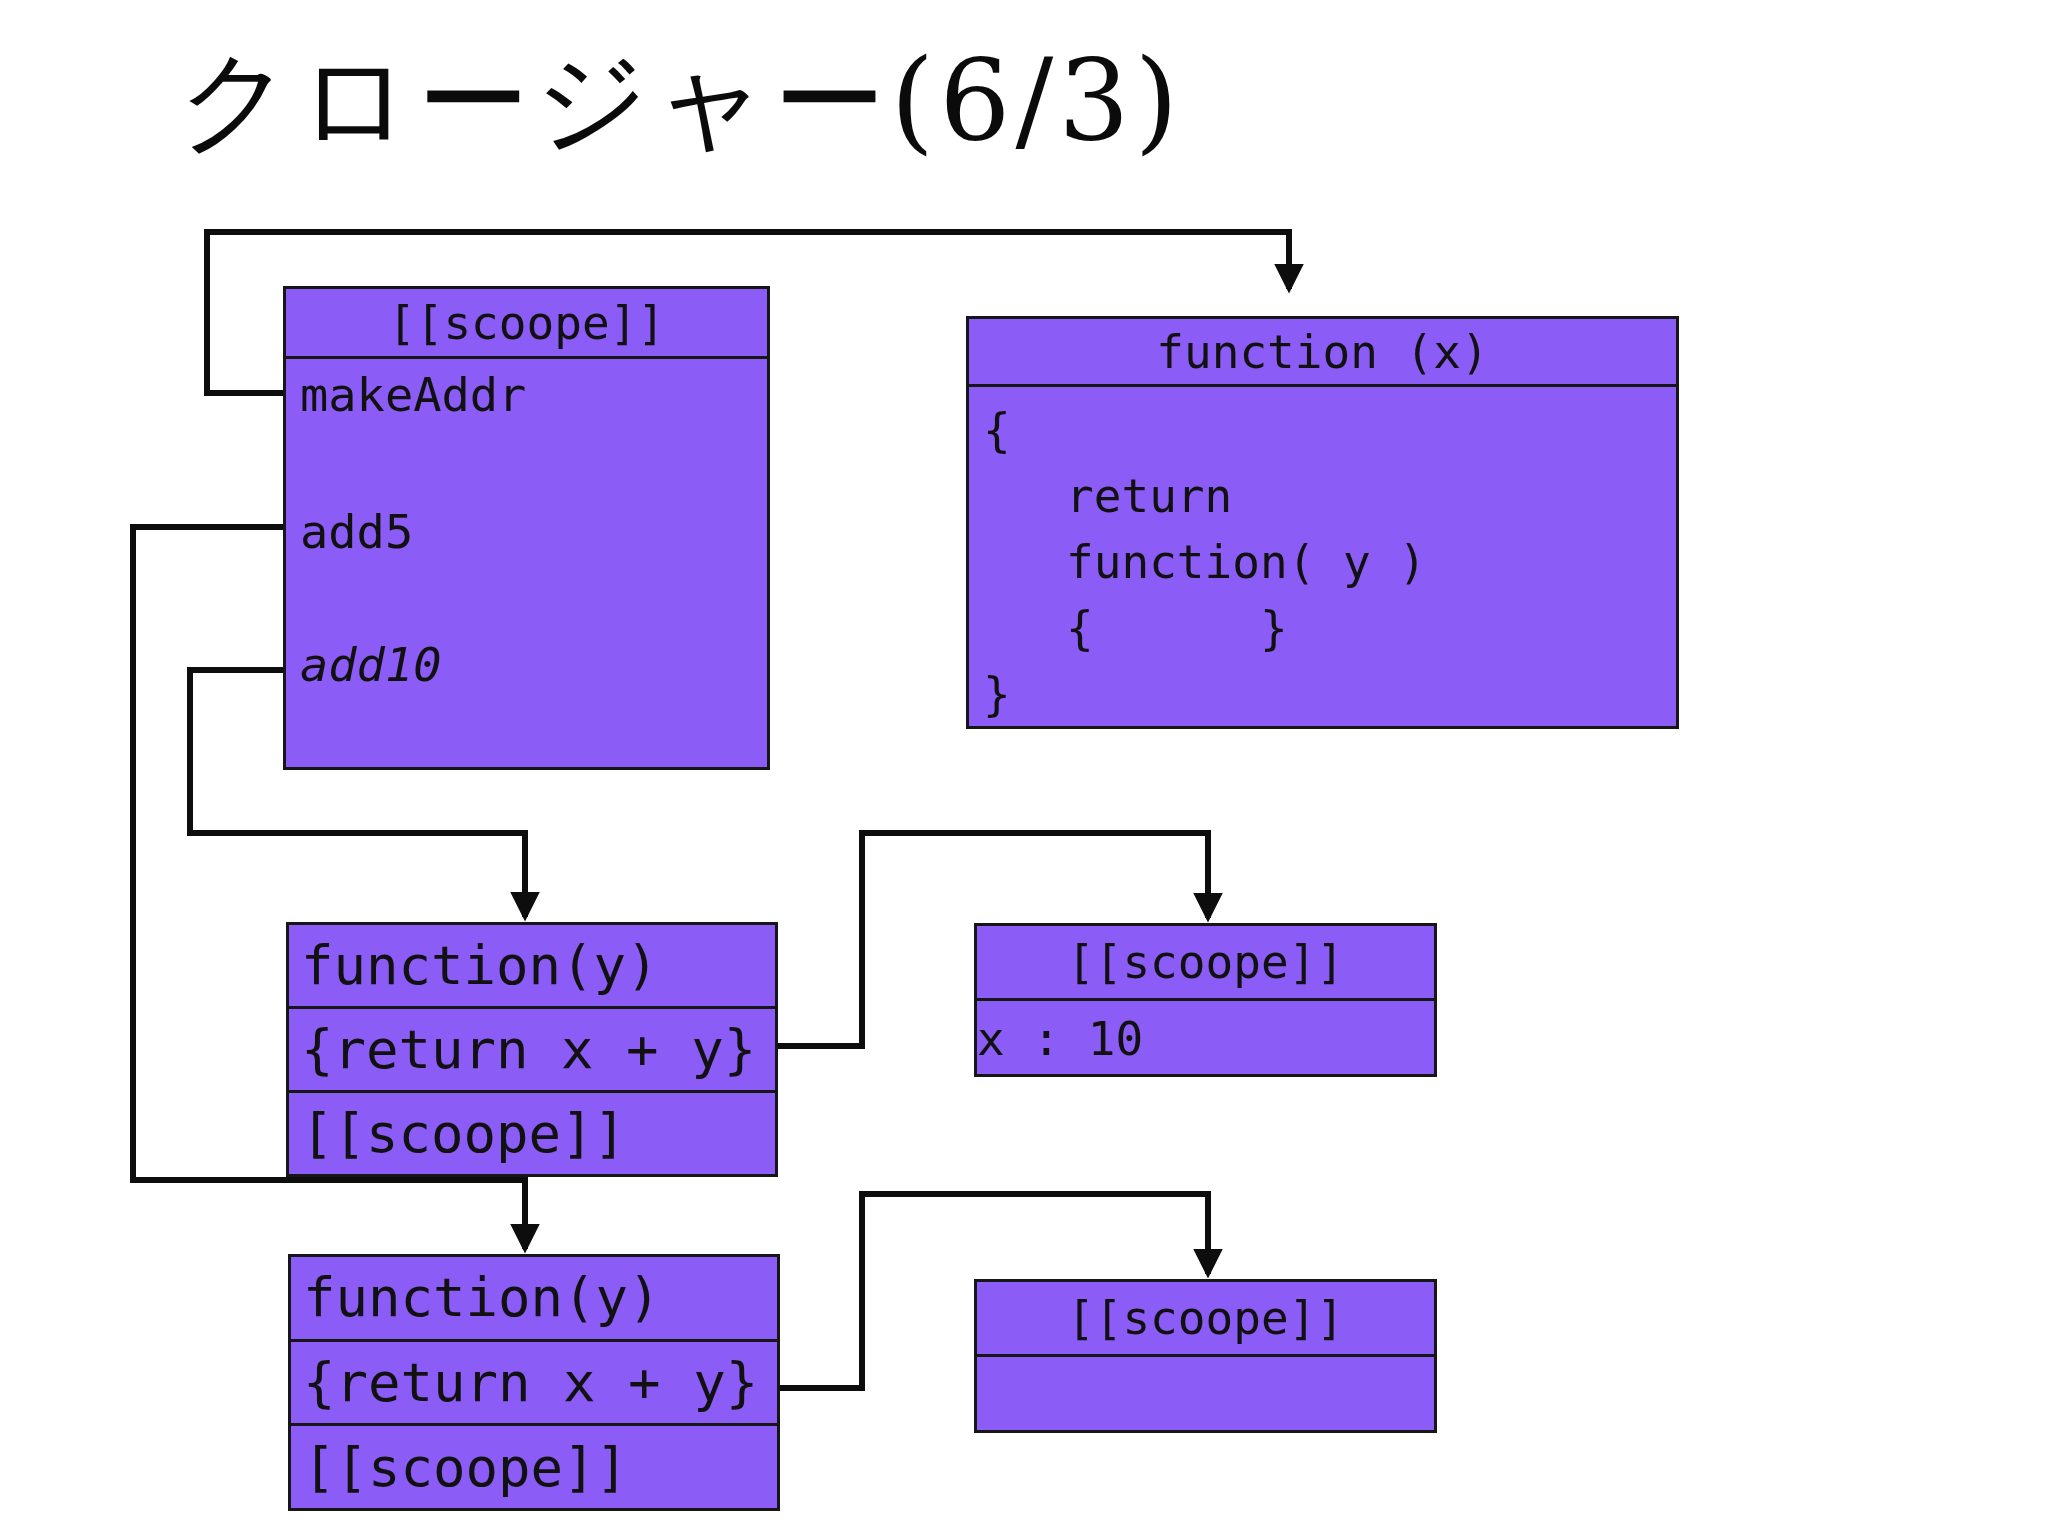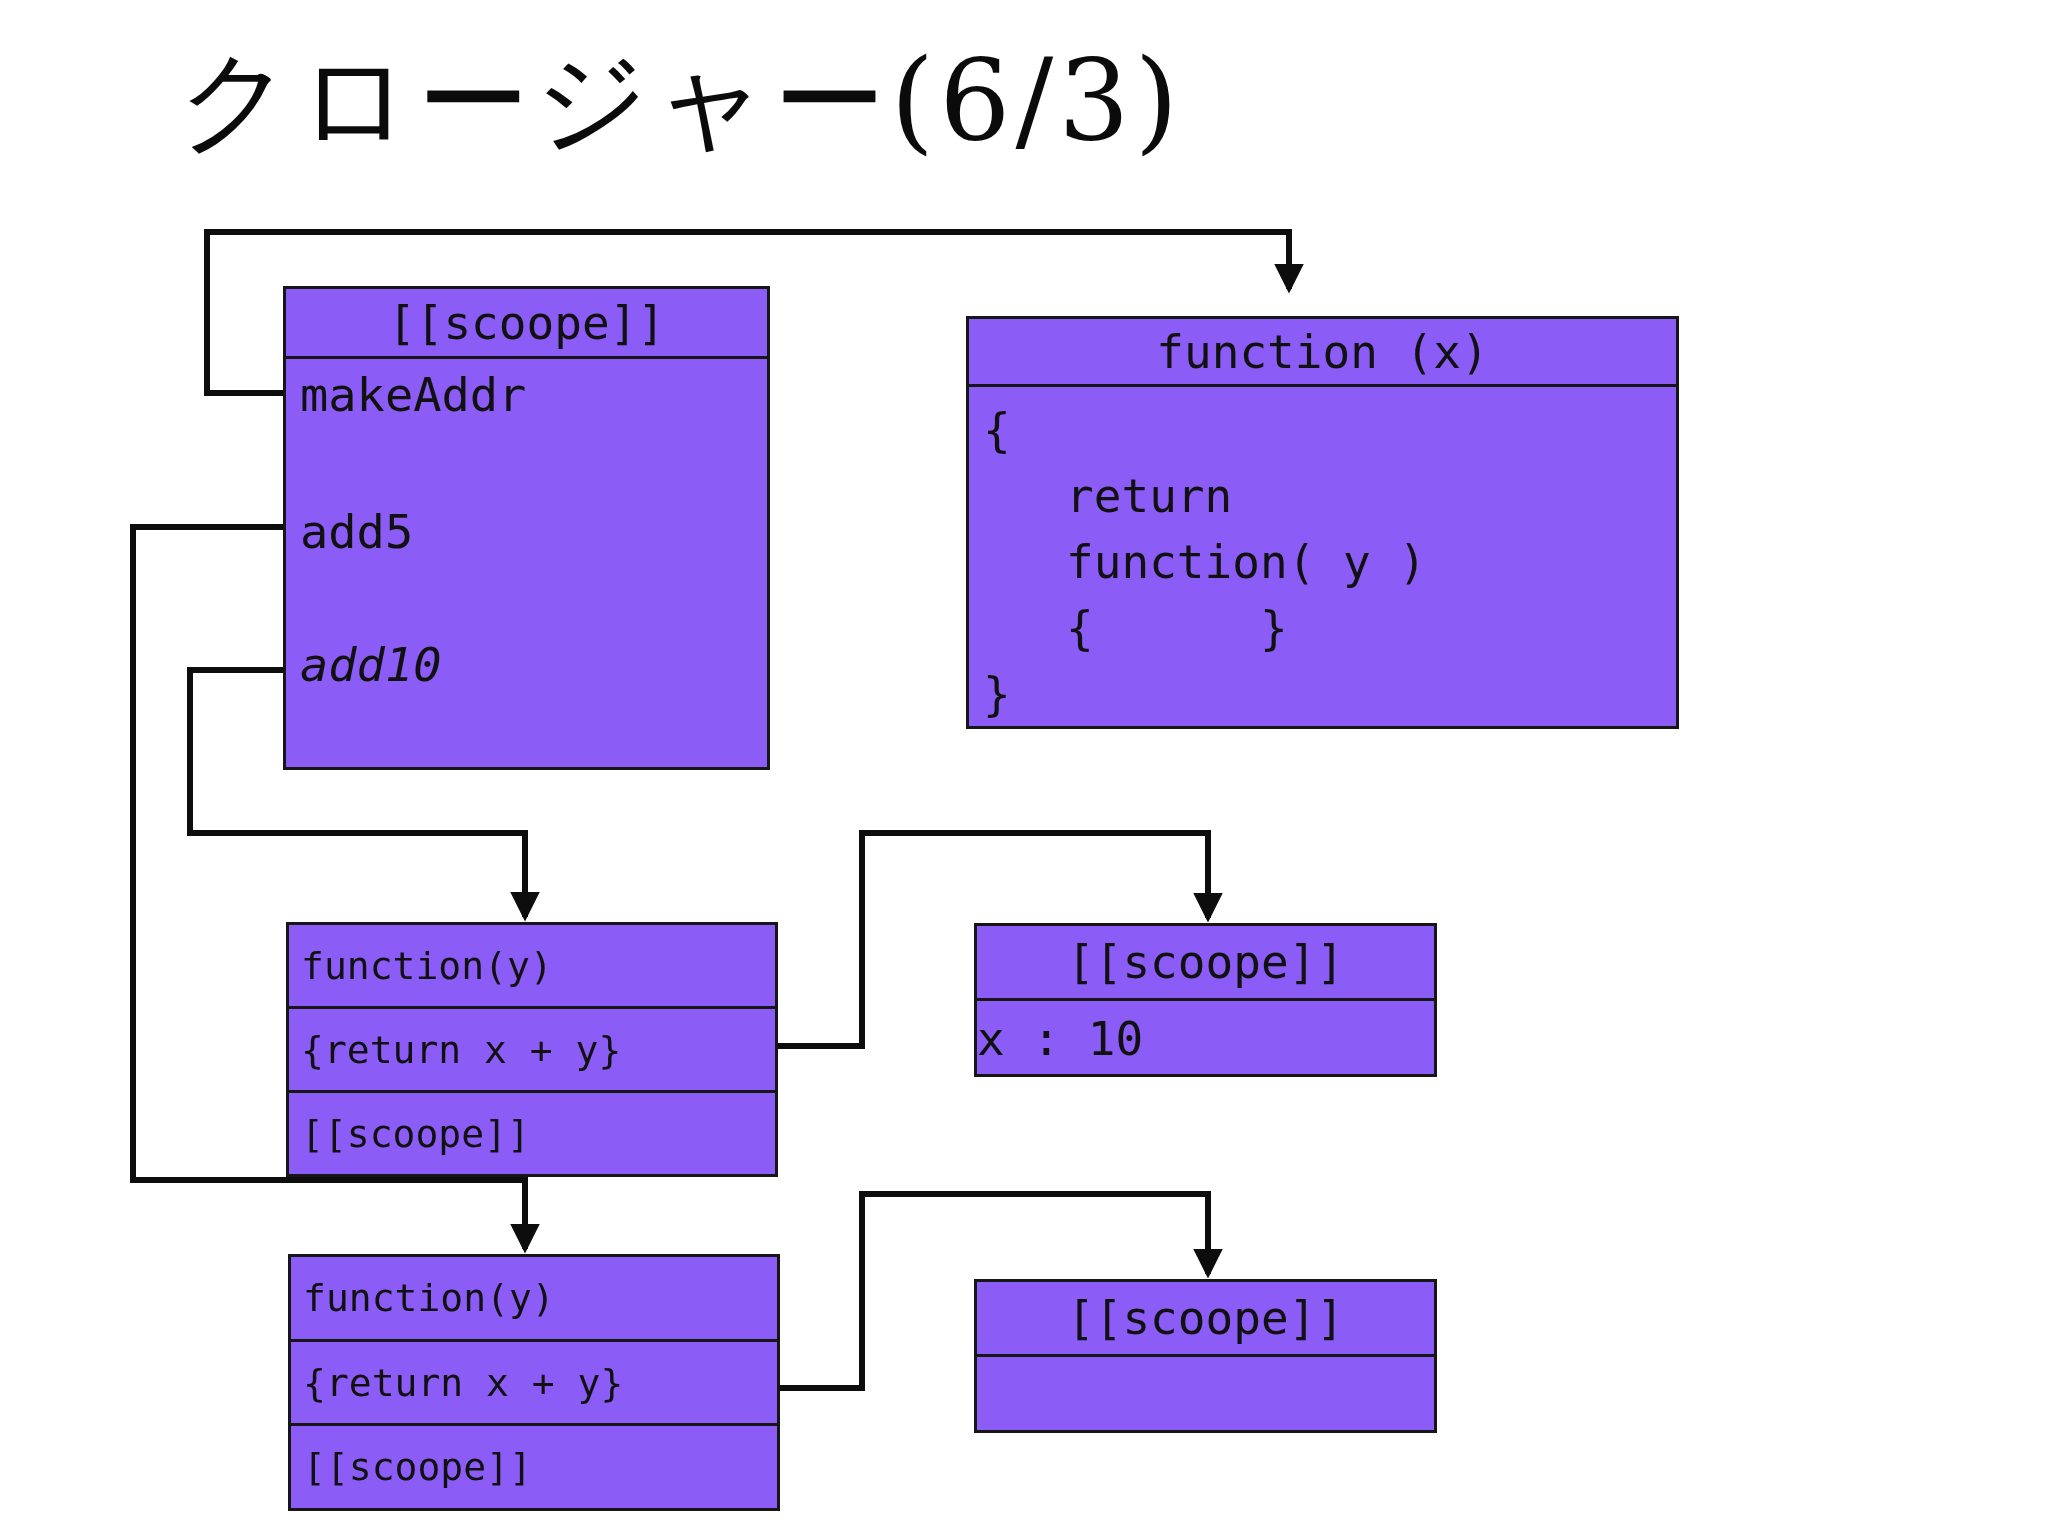--- a/index.html
+++ b/index.html
@@ -54,21 +54,21 @@
     font-size:46px;line-height:66px;
     padding:10px 0 0 14px;
   }
   
   .fy-box{width:492px;display:flex;flex-direction:column;}
   .fy-mid{left:286px;top:922px;height:255px;}
   .fy-bot{left:288px;top:1254px;height:257px;}
   .fy-row{
     flex:1;display:flex;align-items:center;
     padding-left:12px;
-    font-size:38px;white-space:pre;
+    font-size:54px;white-space:pre;
     box-sizing:border-box;
   }
   .fy-row.rb{border-bottom:3px solid #161616;}
   
   .scope-small{width:463px;height:154px;}
   .scope-10{left:974px;top:923px;}
   .scope-5{left:974px;top:1279px;}
   .scope-small .hdr{height:75px;}
   .val-row{
     display:flex;align-items:center;

